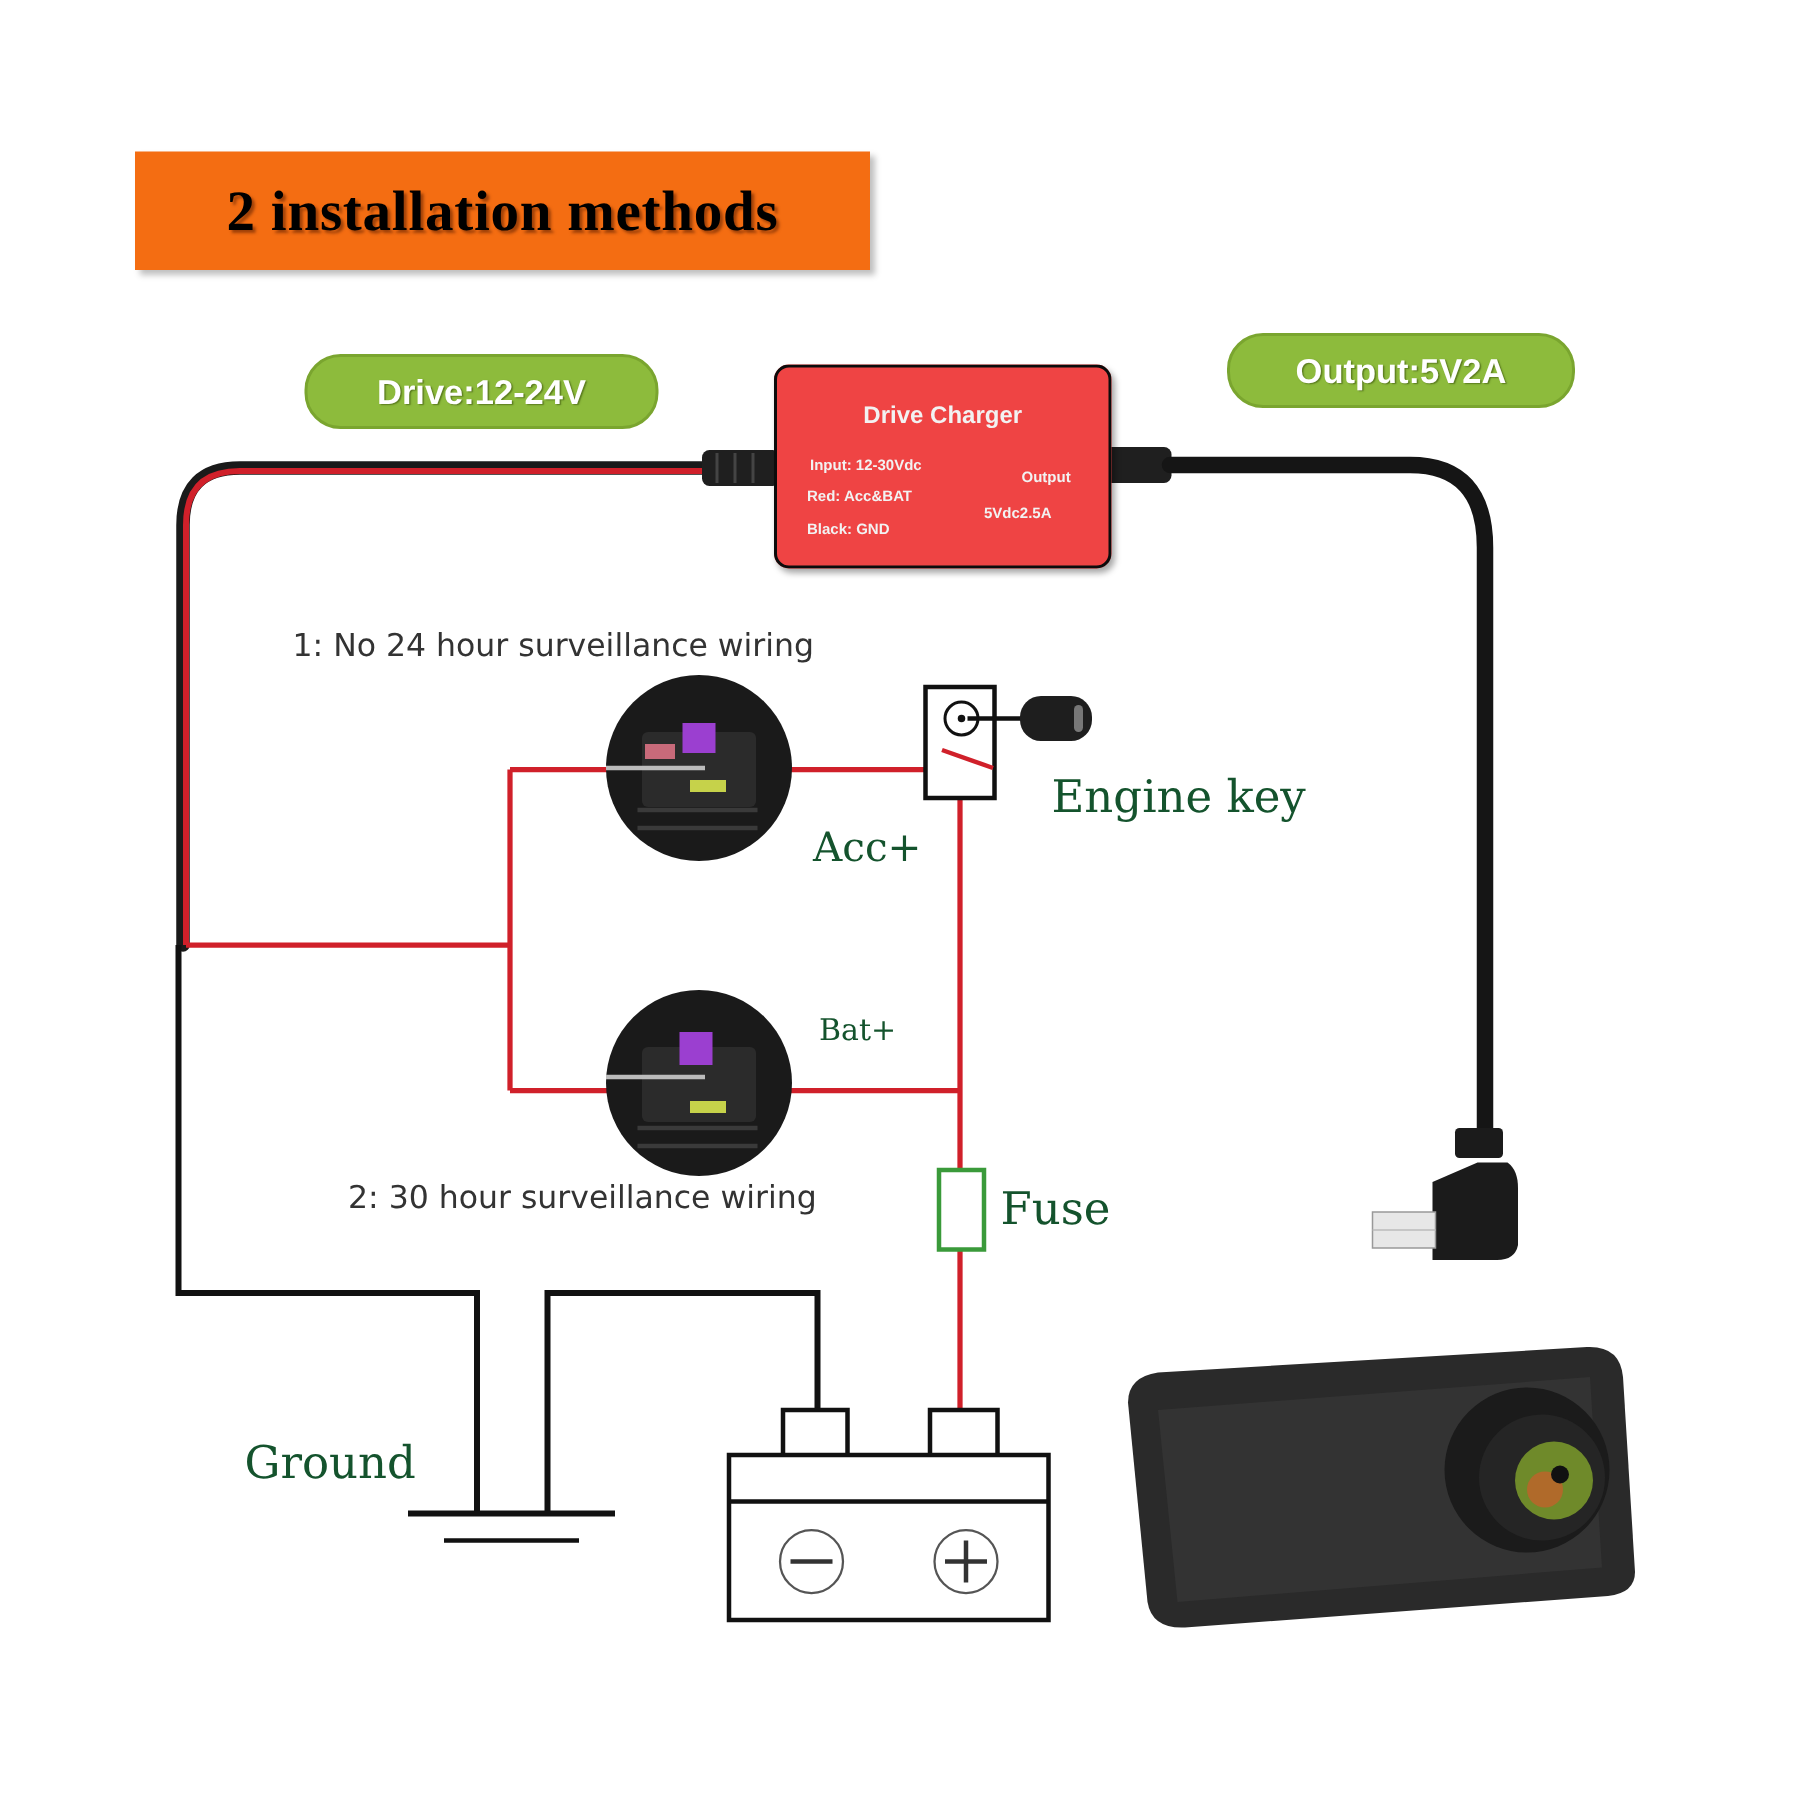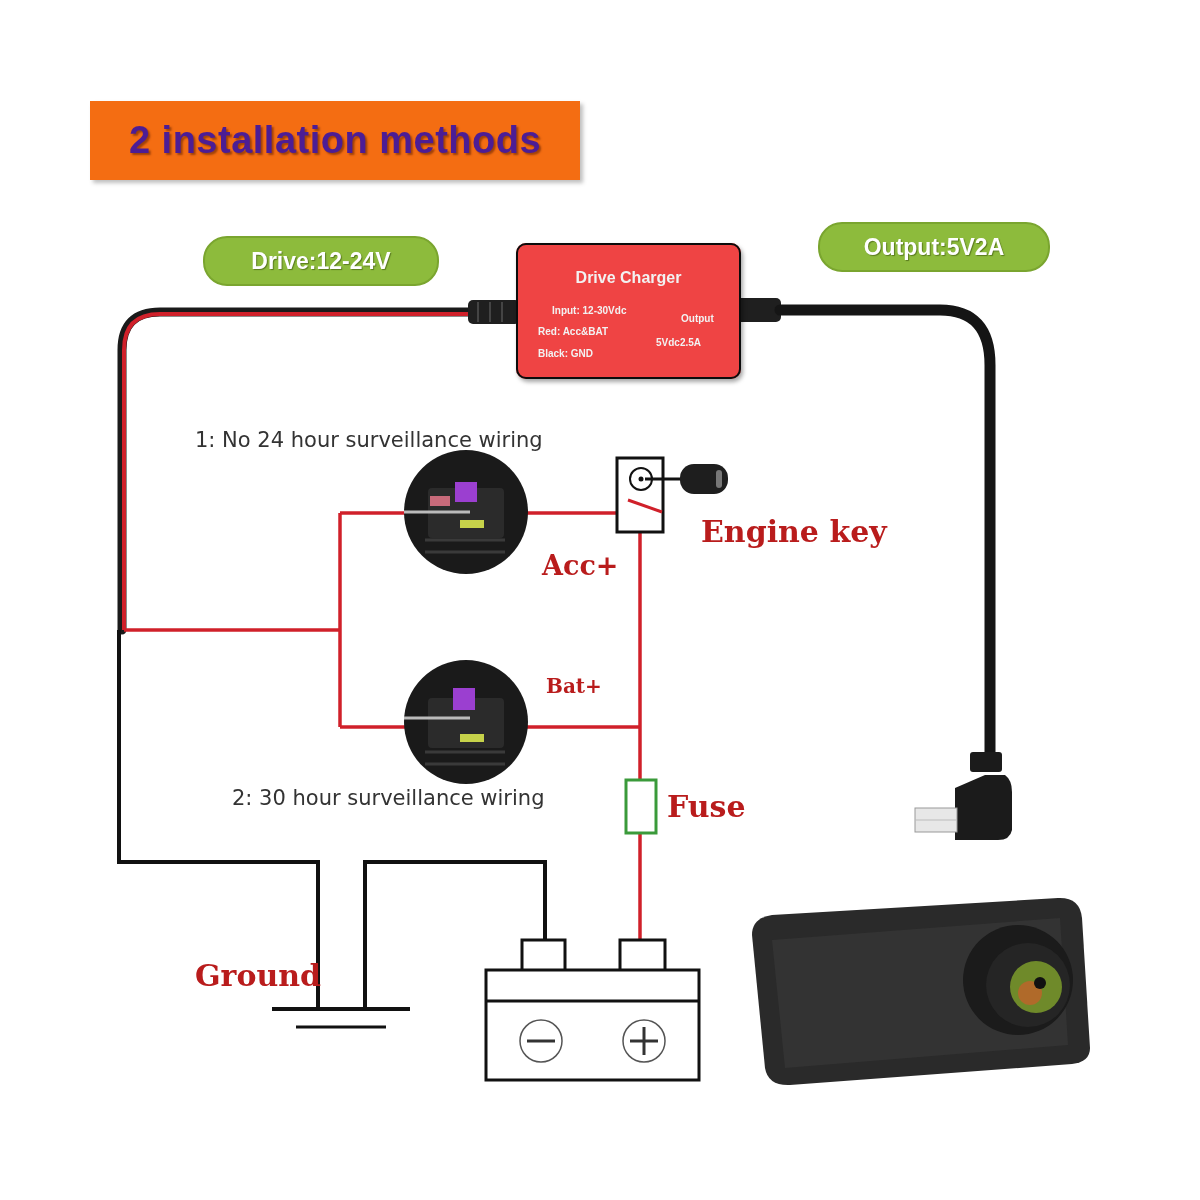--- a/index.html
+++ b/index.html
@@ -6,21 +6,21 @@
   body { width: 1200px; height: 1200px; position: relative; overflow: hidden; font-family: "DejaVu Sans", sans-serif; }
   .abs { position: absolute; }
 
   .title-banner {
     left: 90px; top: 101px; width: 490px; height: 79px;
     background: #f46d12;
     box-shadow: 3px 3px 4px rgba(0,0,0,0.25);
     display: flex; align-items: center; justify-content: center;
   }
   .title-banner span {
-    color: #4c1d95; font-family: Liberation Sans, sans-serif; font-weight: bold;
+    color: #000000; font-family: Liberation Serif, serif; font-weight: bold;
     font-size: 38px; letter-spacing: 0.5px;
     text-shadow: 2px 2px 2px rgba(90,30,0,0.55);
   }
 
   .pill {
     height: 46px; border-radius: 24px; background: #8dbb3c;
     border: 2px solid #7aa52f;
     display: flex; align-items: center; justify-content: center;
     color: #ffffff; font-family: "Liberation Sans", sans-serif; font-weight: bold; font-size: 23px;
     text-shadow: 1px 1px 1px rgba(40,60,0,0.5);
@@ -31,21 +31,21 @@
   .charger-box {
     left: 516px; top: 243px; width: 225px; height: 136px;
     background: #ef4444; border-radius: 10px;
     box-shadow: inset 0 0 0 2px #0c0c0c, 2px 3px 4px rgba(0,0,0,0.35);
     color: #f2f2f2;
   }
   .charger-title { left: 0; top: 26px; width: 100%; text-align: center; font-weight: bold; font-size: 16px; font-family: "Liberation Sans", sans-serif; }
   .charger-line { font-size: 10px; font-weight: bold; font-family: "Liberation Sans", sans-serif; white-space: nowrap; }
 
   .label-sans { font-family: "DejaVu Sans", sans-serif; font-size: 21px; color: #333333; white-space: nowrap; }
-  .label-red { font-family: "DejaVu Serif", serif; font-weight: bold; color: #b91c1c; white-space: nowrap; text-align: center; }
+  .label-red { font-family: "DejaVu Serif", serif; font-weight: normal; color: #14532d; white-space: nowrap; text-align: center; }
 
   svg.diagram { position: absolute; left: 0; top: 0; }
 </style>
 </head>
 <body>
 
 <div class="abs title-banner">
   <span>2 installation methods</span>
 </div>
 
@@ -155,27 +155,27 @@
     <circle cx="1018" cy="980" r="55" fill="#1b1b1b"></circle>
     <circle cx="1028" cy="985" r="42" fill="#252525"></circle>
     <circle cx="1036" cy="987" r="26" fill="#6f8a2a"></circle>
     <circle cx="1030" cy="993" r="12" fill="#b06a2a"></circle>
     <circle cx="1040" cy="983" r="6" fill="#111"></circle>
   </g>
 </svg>
 
 <div class="abs charger-box">
   <div class="abs charger-title">Drive Charger</div>
-  <div class="abs charger-line" style="left:36px; top:62px;">Input: 12-30Vdc</div>
+  <div class="abs charger-line" style="left:24px; top:62px;">Input: 12-30Vdc</div>
   <div class="abs charger-line" style="left:22px; top:83px;">Red: Acc&amp;BAT</div>
   <div class="abs charger-line" style="left:22px; top:105px;">Black: GND</div>
   <div class="abs charger-line" style="left:140px; top:70px;padding-left:25px;">Output</div>
   <div class="abs charger-line" style="left:140px; top:94px;">5Vdc2.5A</div>
 </div>
 
-<div class="abs label-sans" style="left:195px; top:428px;text-align:right;">1:  No 24 hour surveillance wiring</div>
+<div class="abs label-sans" style="left:195px; top:418px;text-align:right;">1:  No 24 hour surveillance wiring</div>
 <div class="abs label-sans" style="left:232px; top:786px;">2:  30 hour surveillance wiring</div>
 
 <div class="abs label-red" style="left:542px; top:550px; font-size:27px;">Acc+</div>
 <div class="abs label-red" style="left:546px; top:674px; font-size:20px;">Bat+</div>
 <div class="abs label-red" style="left:701px; top:514px; font-size:30px;">Engine key</div>
 <div class="abs label-red" style="left:667px; top:789px; font-size:30px;">Fuse</div>
-<div class="abs label-red" style="left:163px; top:958px; font-size:30px;margin-left:32px;">Ground</div>
+<div class="abs label-red" style="left:163px; top:958px; font-size:30px;">Ground</div>
 
 </body></html>

